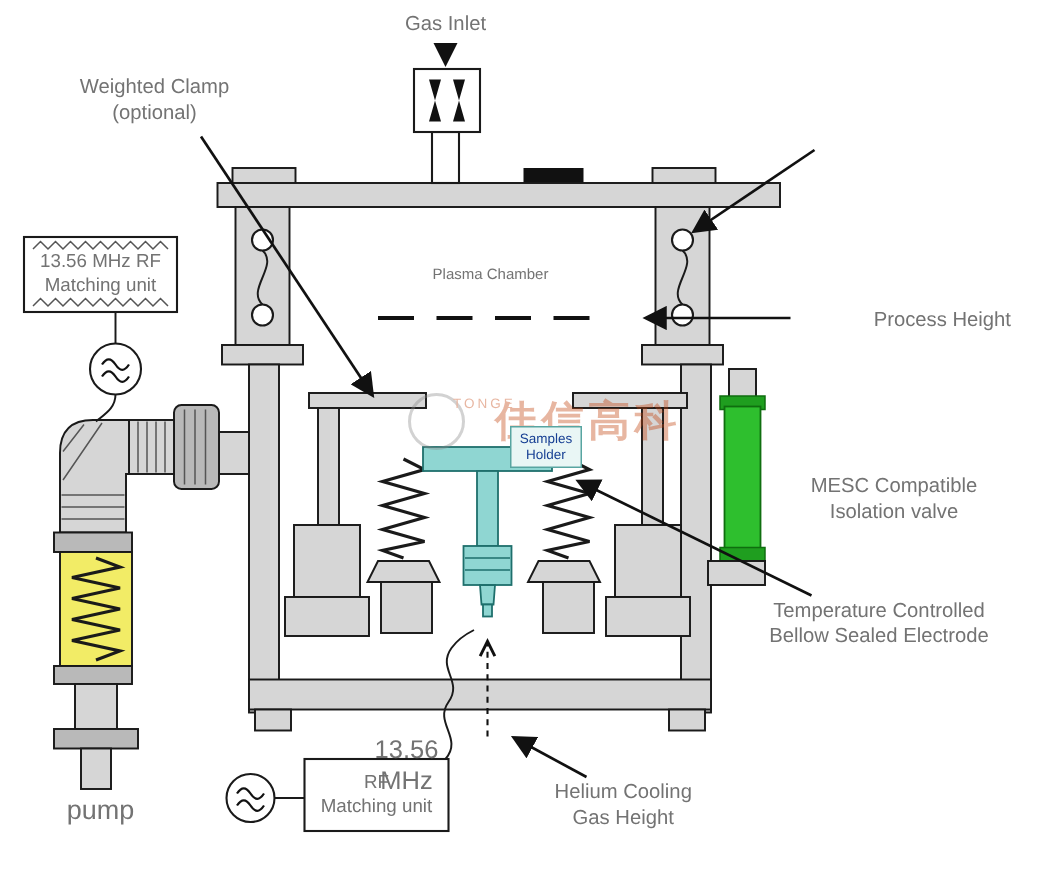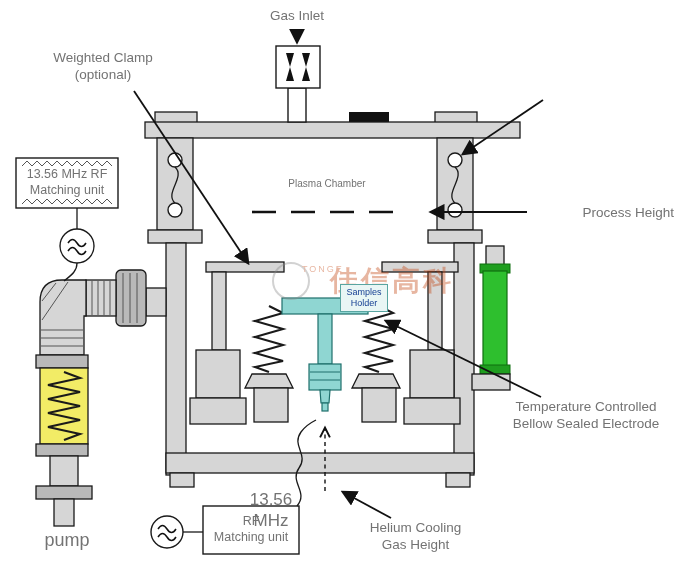--- a/index.html
+++ b/index.html
@@ -200,20 +200,22 @@
 
   <div class="lbl" style="left:252px;top:8px;width:90px">Gas Inlet</div>
   <div class="lbl" style="left:28px;top:50px;width:150px">Weighted Clamp
 (optional)</div>
   <div class="lbl" style="left:17px;top:167px;width:100px;font-size:12.5px">13.56 MHz RF
 Matching unit</div>
   <div class="lbl" style="left:252px;top:178px;width:150px;font-size:10px">Plasma Chamber</div>
   <div class="lbl" style="left:534px;top:205px;width:140px;text-align:right">Process Height</div>
   <div class="lbl samples" style="left:301px;top:284px;width:46px">Samples
 Holder</div>
+  <div class="lbl" style="left:512px;top:316px;width:168px">MESC Compatible
+Isolation valve</div>
   <div class="lbl" style="left:474px;top:399px;width:224px">Temperature Controlled
 Bellow Sealed Electrode</div>
   <div class="lbl" style="left:348px;top:520px;width:135px">Helium Cooling
 Gas Height</div>
   <div class="lbl" style="left:230px;top:489px;width:82px;font-size:17px">13.56 MHz</div>
   <div class="lbl" style="left:204px;top:514px;width:94px;font-size:12.5px">RF
 Matching unit</div>
   <div class="lbl" style="left:36px;top:529px;width:62px;font-size:18px">pump</div>
 
 </div>

